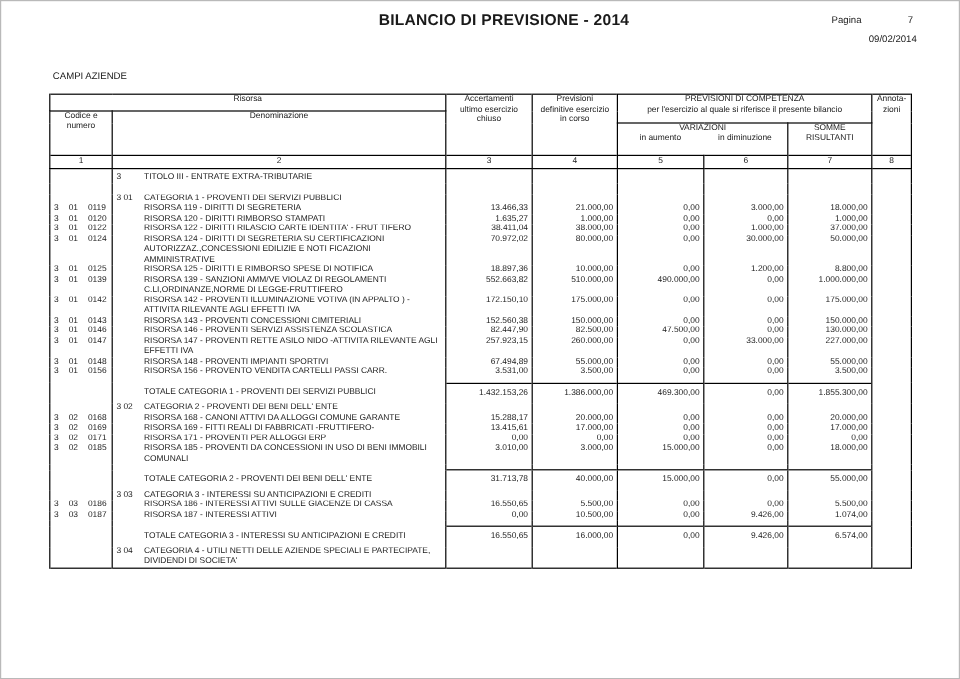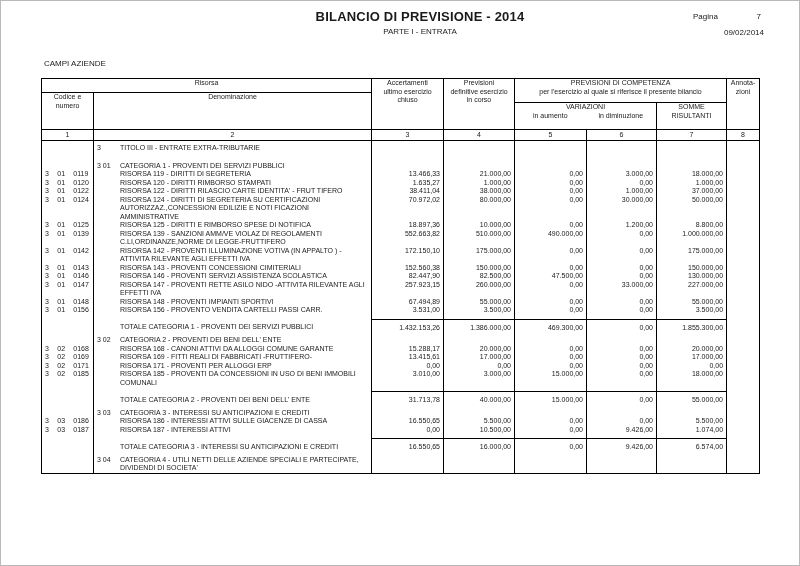--- a/index.html
+++ b/index.html
@@ -67,21 +67,20 @@
   tr.totale td{padding-top:4px;padding-bottom:4px;}
   tr.totale td.hv{border-top:1.5px solid #000;}
   tr.first-body td{padding-top:3px;}
 </style>
 </head>
 <body>
 
 <div class="page">
 
   <div class="doc-title">BILANCIO DI PREVISIONE - 2014</div>
-  <div class="doc-subtitle">PARTE I - ENTRATA</div>
   <div class="page-label">Pagina</div>
   <div class="page-number">7</div>
   <div class="doc-date">09/02/2014</div>
   <div class="entity">CAMPI AZIENDE</div>
 
   <table class="bil">
     <colgroup>
       <col style="width:52px">
         <col style="width:278px">
         <col style="width:72px">

